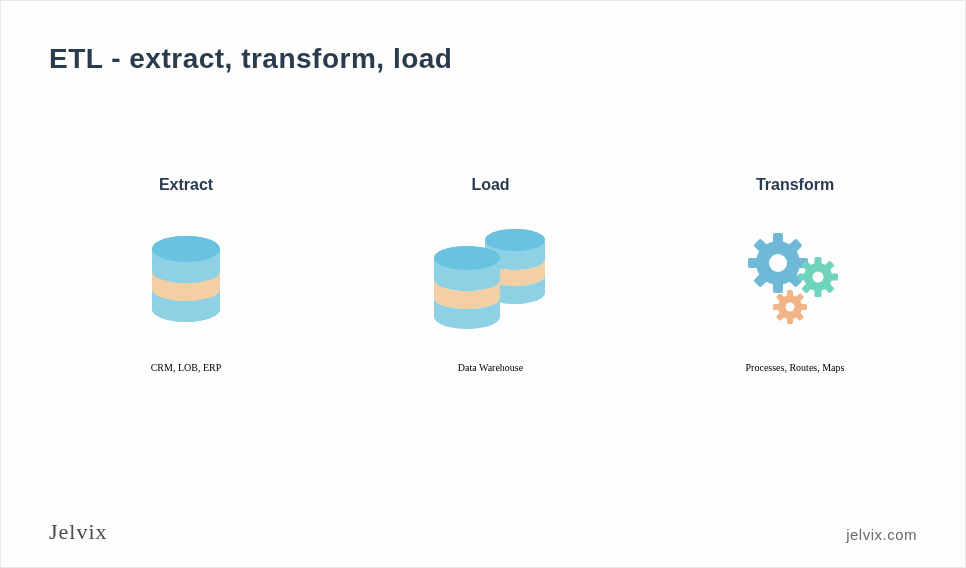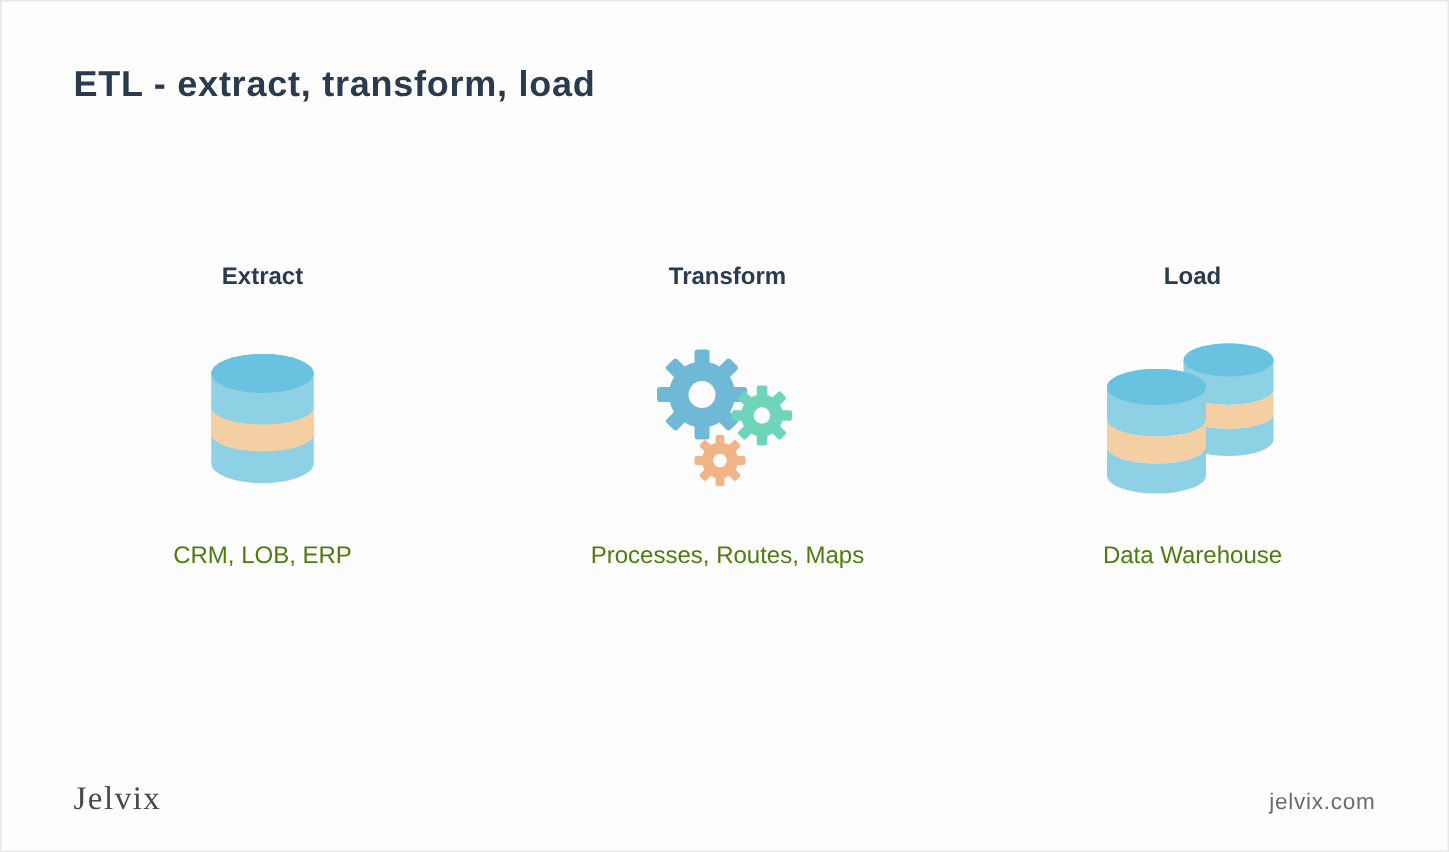--- a/index.html
+++ b/index.html
@@ -8,29 +8,29 @@
       height: 568px;
       background: #fdfdfd;
       font-family: -apple-system, BlinkMacSystemFont, 'Segoe UI', Arial, sans-serif;
       position: relative;
       border: 1px solid #e8e8e8;
     }
     .title {
       position: absolute;
       top: 42px;
       left: 48px;
-      font-size: 24px;
+      font-size: 28px;
       font-weight: 700;
       color: #2a3b4d;
       letter-spacing: 0.5px;
     }
     .stages {
       position: absolute;
       top: 175px;
-      left: 4px;
+      left: 15px;
       right: 0;
       display: flex;
       justify-content: space-between;
       padding: 0 70px;
     }
     .stage {
       display: flex;
       flex-direction: column;
       align-items: center;
       width: 200px;
@@ -42,22 +42,23 @@
       margin-bottom: 30px;
     }
     .stage-icon {
       height: 110px;
       display: flex;
       align-items: center;
       justify-content: center;
       margin-bottom: 28px;
     }
     .stage-caption {
-      font-size: 16px;
-      color: #4d7c0f;
+      font-size: 10px;
+      color: #000000;
+      font-family: Liberation Serif, serif;
     }
     .footer-left {
       position: absolute;
       bottom: 22px;
       left: 48px;
       font-size: 22px;
       color: #4a4a4a;
       font-family: Georgia, 'Times New Roman', serif;
       letter-spacing: 1px;
       text-align: right;
@@ -92,20 +93,43 @@
         <ellipse cx="39" cy="56" rx="34" ry="11" fill="#8ed1e5"></ellipse>
         <ellipse cx="39" cy="15" rx="34" ry="13" fill="#69c3e0"></ellipse>
         <ellipse cx="39" cy="38" rx="34" ry="11" fill="none"></ellipse>
         <path d="M 5 15 L 5 38 A 34 11 0 0 0 73 38 L 73 15" fill="#8ed1e5"></path>
         <ellipse cx="39" cy="15" rx="34" ry="13" fill="#69c3e0"></ellipse>
         <path d="M 5 38 L 5 56 A 34 11 0 0 0 73 56 L 73 38 A 34 11 0 0 1 5 38" fill="#f4cfa3"></path>
         <path d="M 5 56 L 5 75 A 34 13 0 0 0 73 75 L 73 56 A 34 11 0 0 1 5 56" fill="#8ed1e5"></path>
       </svg>
     </div>
     <div class="stage-caption">CRM, LOB, ERP</div>
+  </div>
+
+  <div class="stage">
+    <div class="stage-label">Load</div>
+    <div class="stage-icon">
+      <svg width="120" height="105" viewBox="0 0 120 105">
+        <g transform="translate(50,0)">
+          <ellipse cx="34" cy="13" rx="30" ry="11" fill="#69c3e0"></ellipse>
+          <path d="M 4 13 L 4 33 A 30 10 0 0 0 64 33 L 64 13" fill="#8ed1e5"></path>
+          <ellipse cx="34" cy="13" rx="30" ry="11" fill="#69c3e0"></ellipse>
+          <path d="M 4 33 L 4 49 A 30 10 0 0 0 64 49 L 64 33 A 30 10 0 0 1 4 33" fill="#f4cfa3"></path>
+          <path d="M 4 49 L 4 66 A 30 11 0 0 0 64 66 L 64 49 A 30 10 0 0 1 4 49" fill="#8ed1e5"></path>
+        </g>
+        <g transform="translate(0,18)">
+          <ellipse cx="36" cy="13" rx="33" ry="12" fill="#69c3e0"></ellipse>
+          <path d="M 3 13 L 3 35 A 33 11 0 0 0 69 35 L 69 13" fill="#8ed1e5"></path>
+          <ellipse cx="36" cy="13" rx="33" ry="12" fill="#69c3e0"></ellipse>
+          <path d="M 3 35 L 3 53 A 33 11 0 0 0 69 53 L 69 35 A 33 11 0 0 1 3 35" fill="#f4cfa3"></path>
+          <path d="M 3 53 L 3 72 A 33 12 0 0 0 69 72 L 69 53 A 33 11 0 0 1 3 53" fill="#8ed1e5"></path>
+        </g>
+      </svg>
+    </div>
+    <div class="stage-caption">Data Warehouse</div>
   </div>
 
   <div class="stage">
     <div class="stage-label">Transform</div>
     <div class="stage-icon">
       <svg width="110" height="100" viewBox="0 0 110 100">
         <g transform="translate(38,34)">
           <g fill="#6fb8d6">
             <circle r="22"></circle>
             <rect x="-5" y="-30" width="10" height="12" rx="2"></rect>
@@ -151,39 +175,16 @@
               <rect x="9" y="-3" width="8" height="6" rx="1.5"></rect>
             </g>
           </g>
           <circle r="4.5" fill="#fdfdfd"></circle>
         </g>
       </svg>
     </div>
     <div class="stage-caption">Processes, Routes, Maps</div>
   </div>
 
-  <div class="stage">
-    <div class="stage-label">Load</div>
-    <div class="stage-icon">
-      <svg width="120" height="105" viewBox="0 0 120 105">
-        <g transform="translate(50,0)">
-          <ellipse cx="34" cy="13" rx="30" ry="11" fill="#69c3e0"></ellipse>
-          <path d="M 4 13 L 4 33 A 30 10 0 0 0 64 33 L 64 13" fill="#8ed1e5"></path>
-          <ellipse cx="34" cy="13" rx="30" ry="11" fill="#69c3e0"></ellipse>
-          <path d="M 4 33 L 4 49 A 30 10 0 0 0 64 49 L 64 33 A 30 10 0 0 1 4 33" fill="#f4cfa3"></path>
-          <path d="M 4 49 L 4 66 A 30 11 0 0 0 64 66 L 64 49 A 30 10 0 0 1 4 49" fill="#8ed1e5"></path>
-        </g>
-        <g transform="translate(0,18)">
-          <ellipse cx="36" cy="13" rx="33" ry="12" fill="#69c3e0"></ellipse>
-          <path d="M 3 13 L 3 35 A 33 11 0 0 0 69 35 L 69 13" fill="#8ed1e5"></path>
-          <ellipse cx="36" cy="13" rx="33" ry="12" fill="#69c3e0"></ellipse>
-          <path d="M 3 35 L 3 53 A 33 11 0 0 0 69 53 L 69 35 A 33 11 0 0 1 3 35" fill="#f4cfa3"></path>
-          <path d="M 3 53 L 3 72 A 33 12 0 0 0 69 72 L 69 53 A 33 11 0 0 1 3 53" fill="#8ed1e5"></path>
-        </g>
-      </svg>
-    </div>
-    <div class="stage-caption">Data Warehouse</div>
-  </div>
-
 </div>
 
 <div class="footer-left">Jelvix</div>
 <div class="footer-right">jelvix.com</div>
 
 </body></html>

